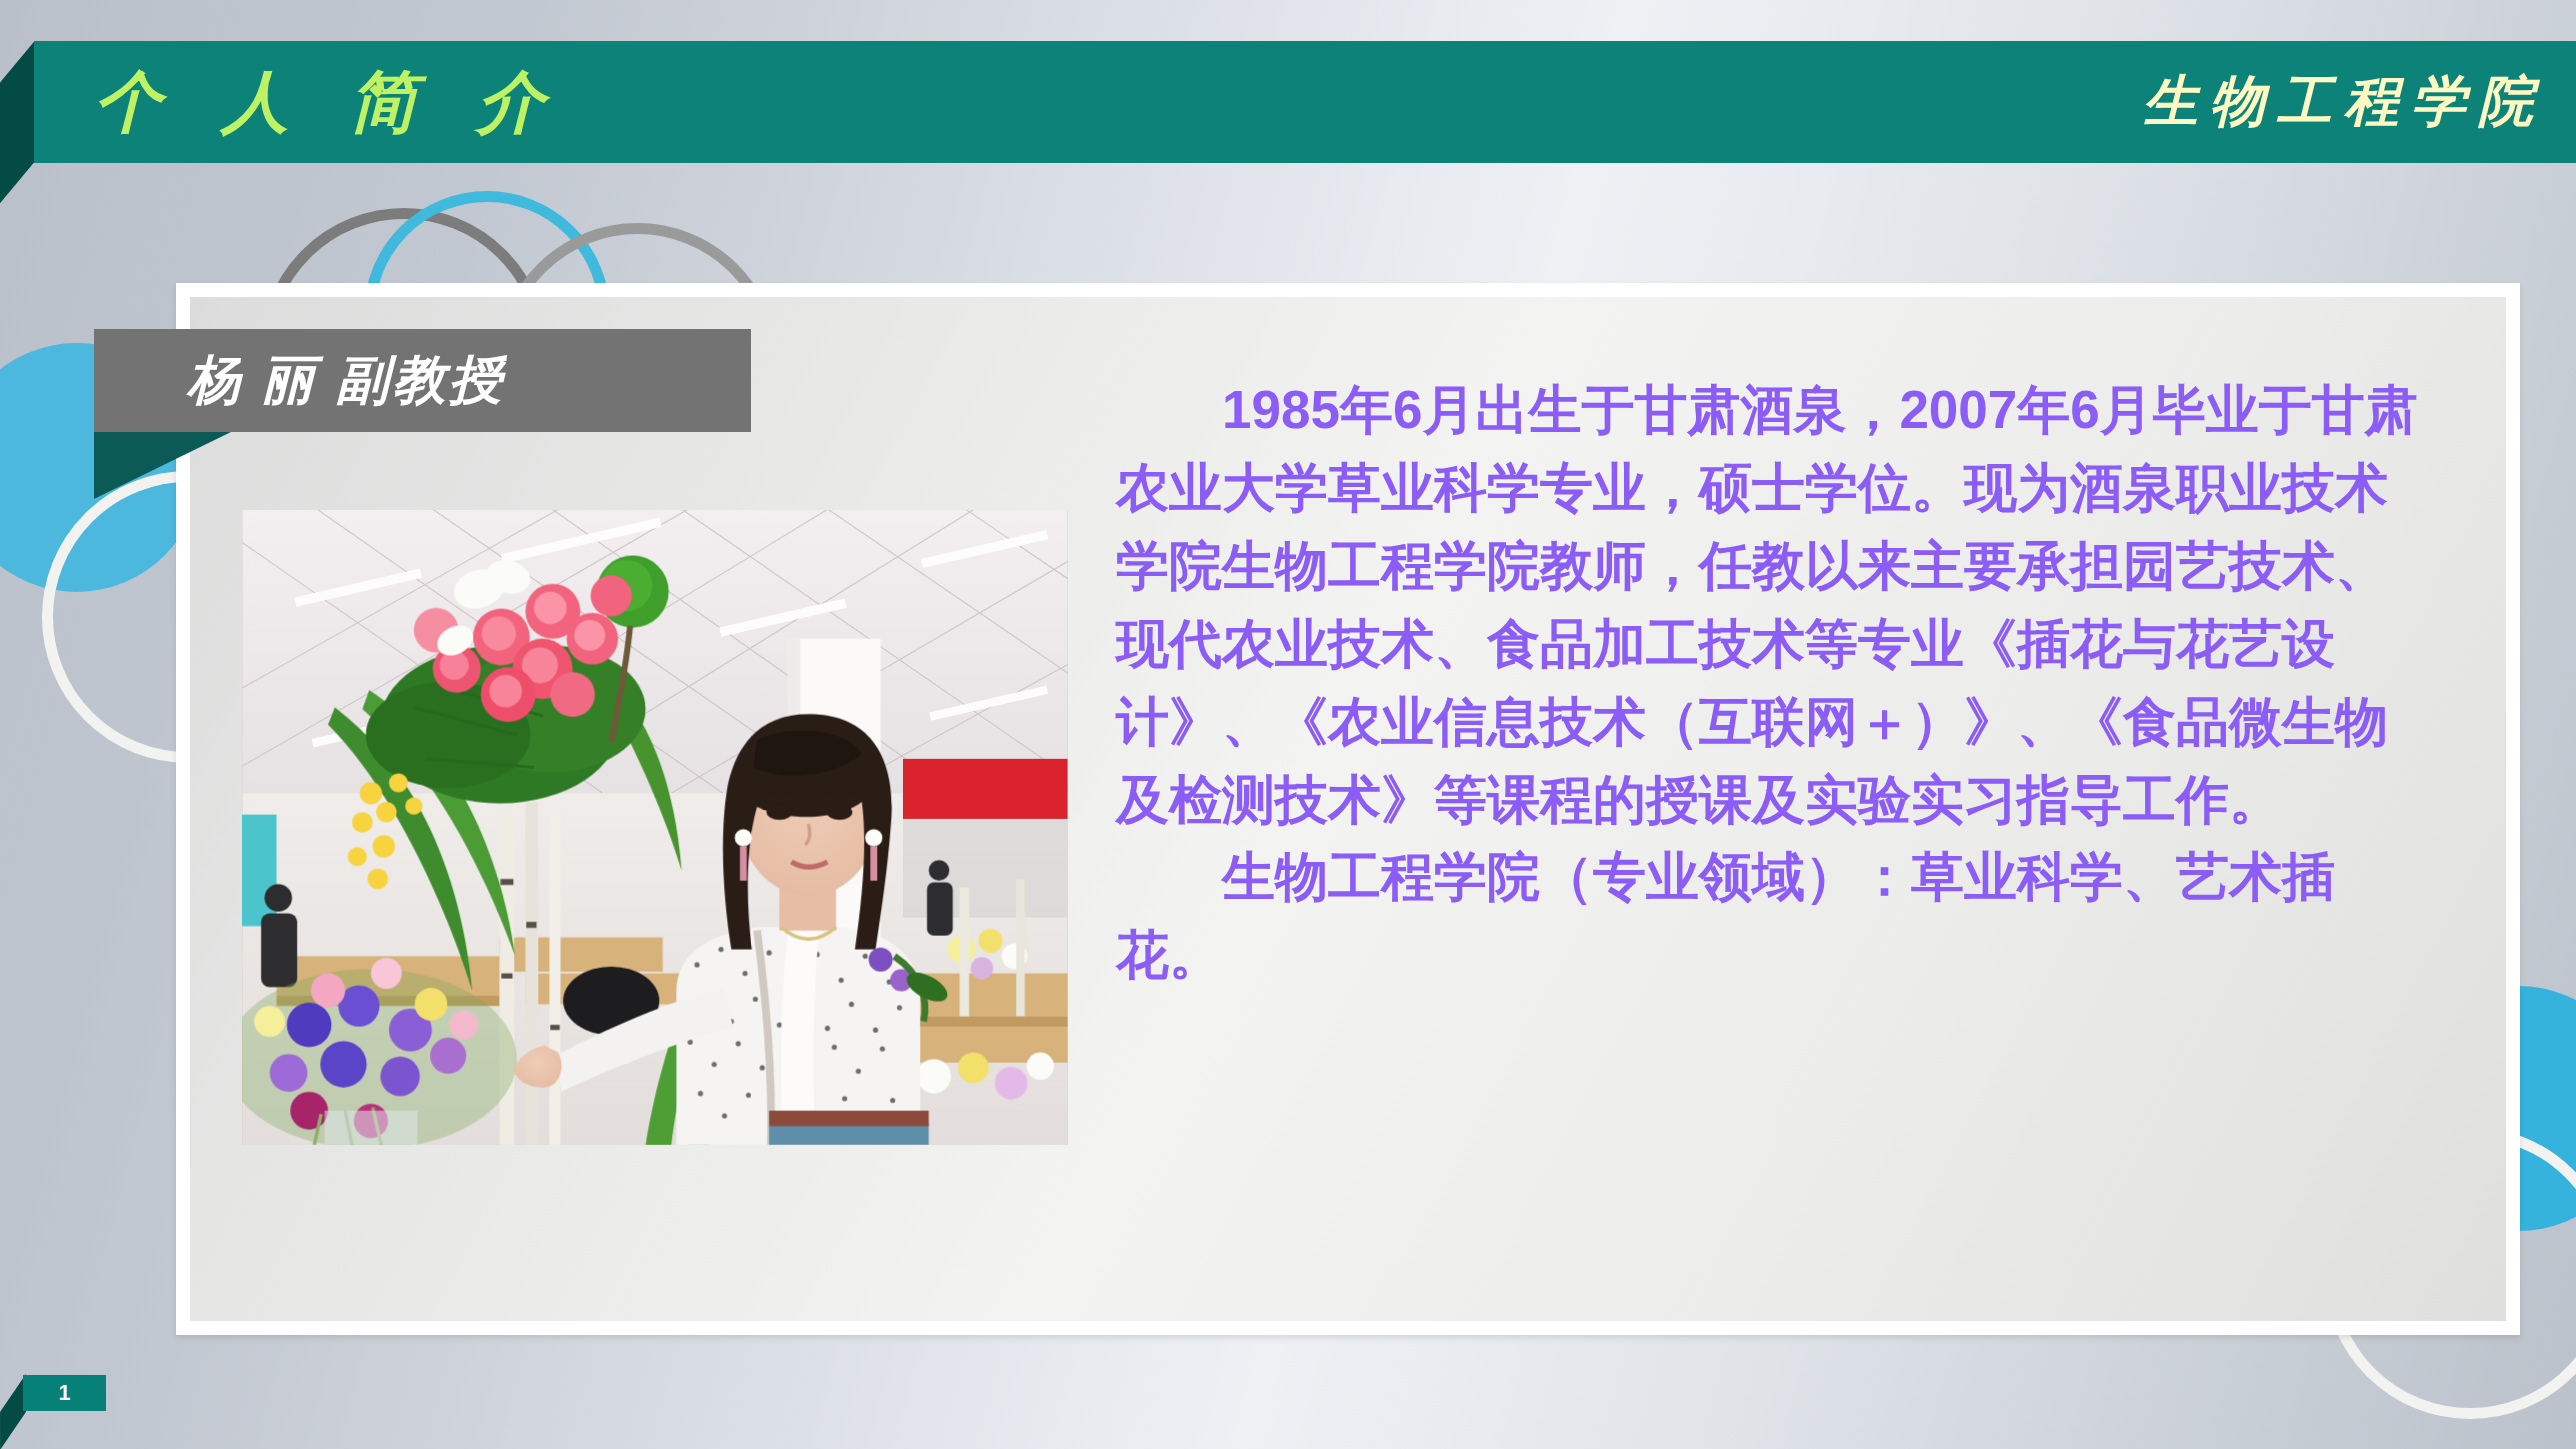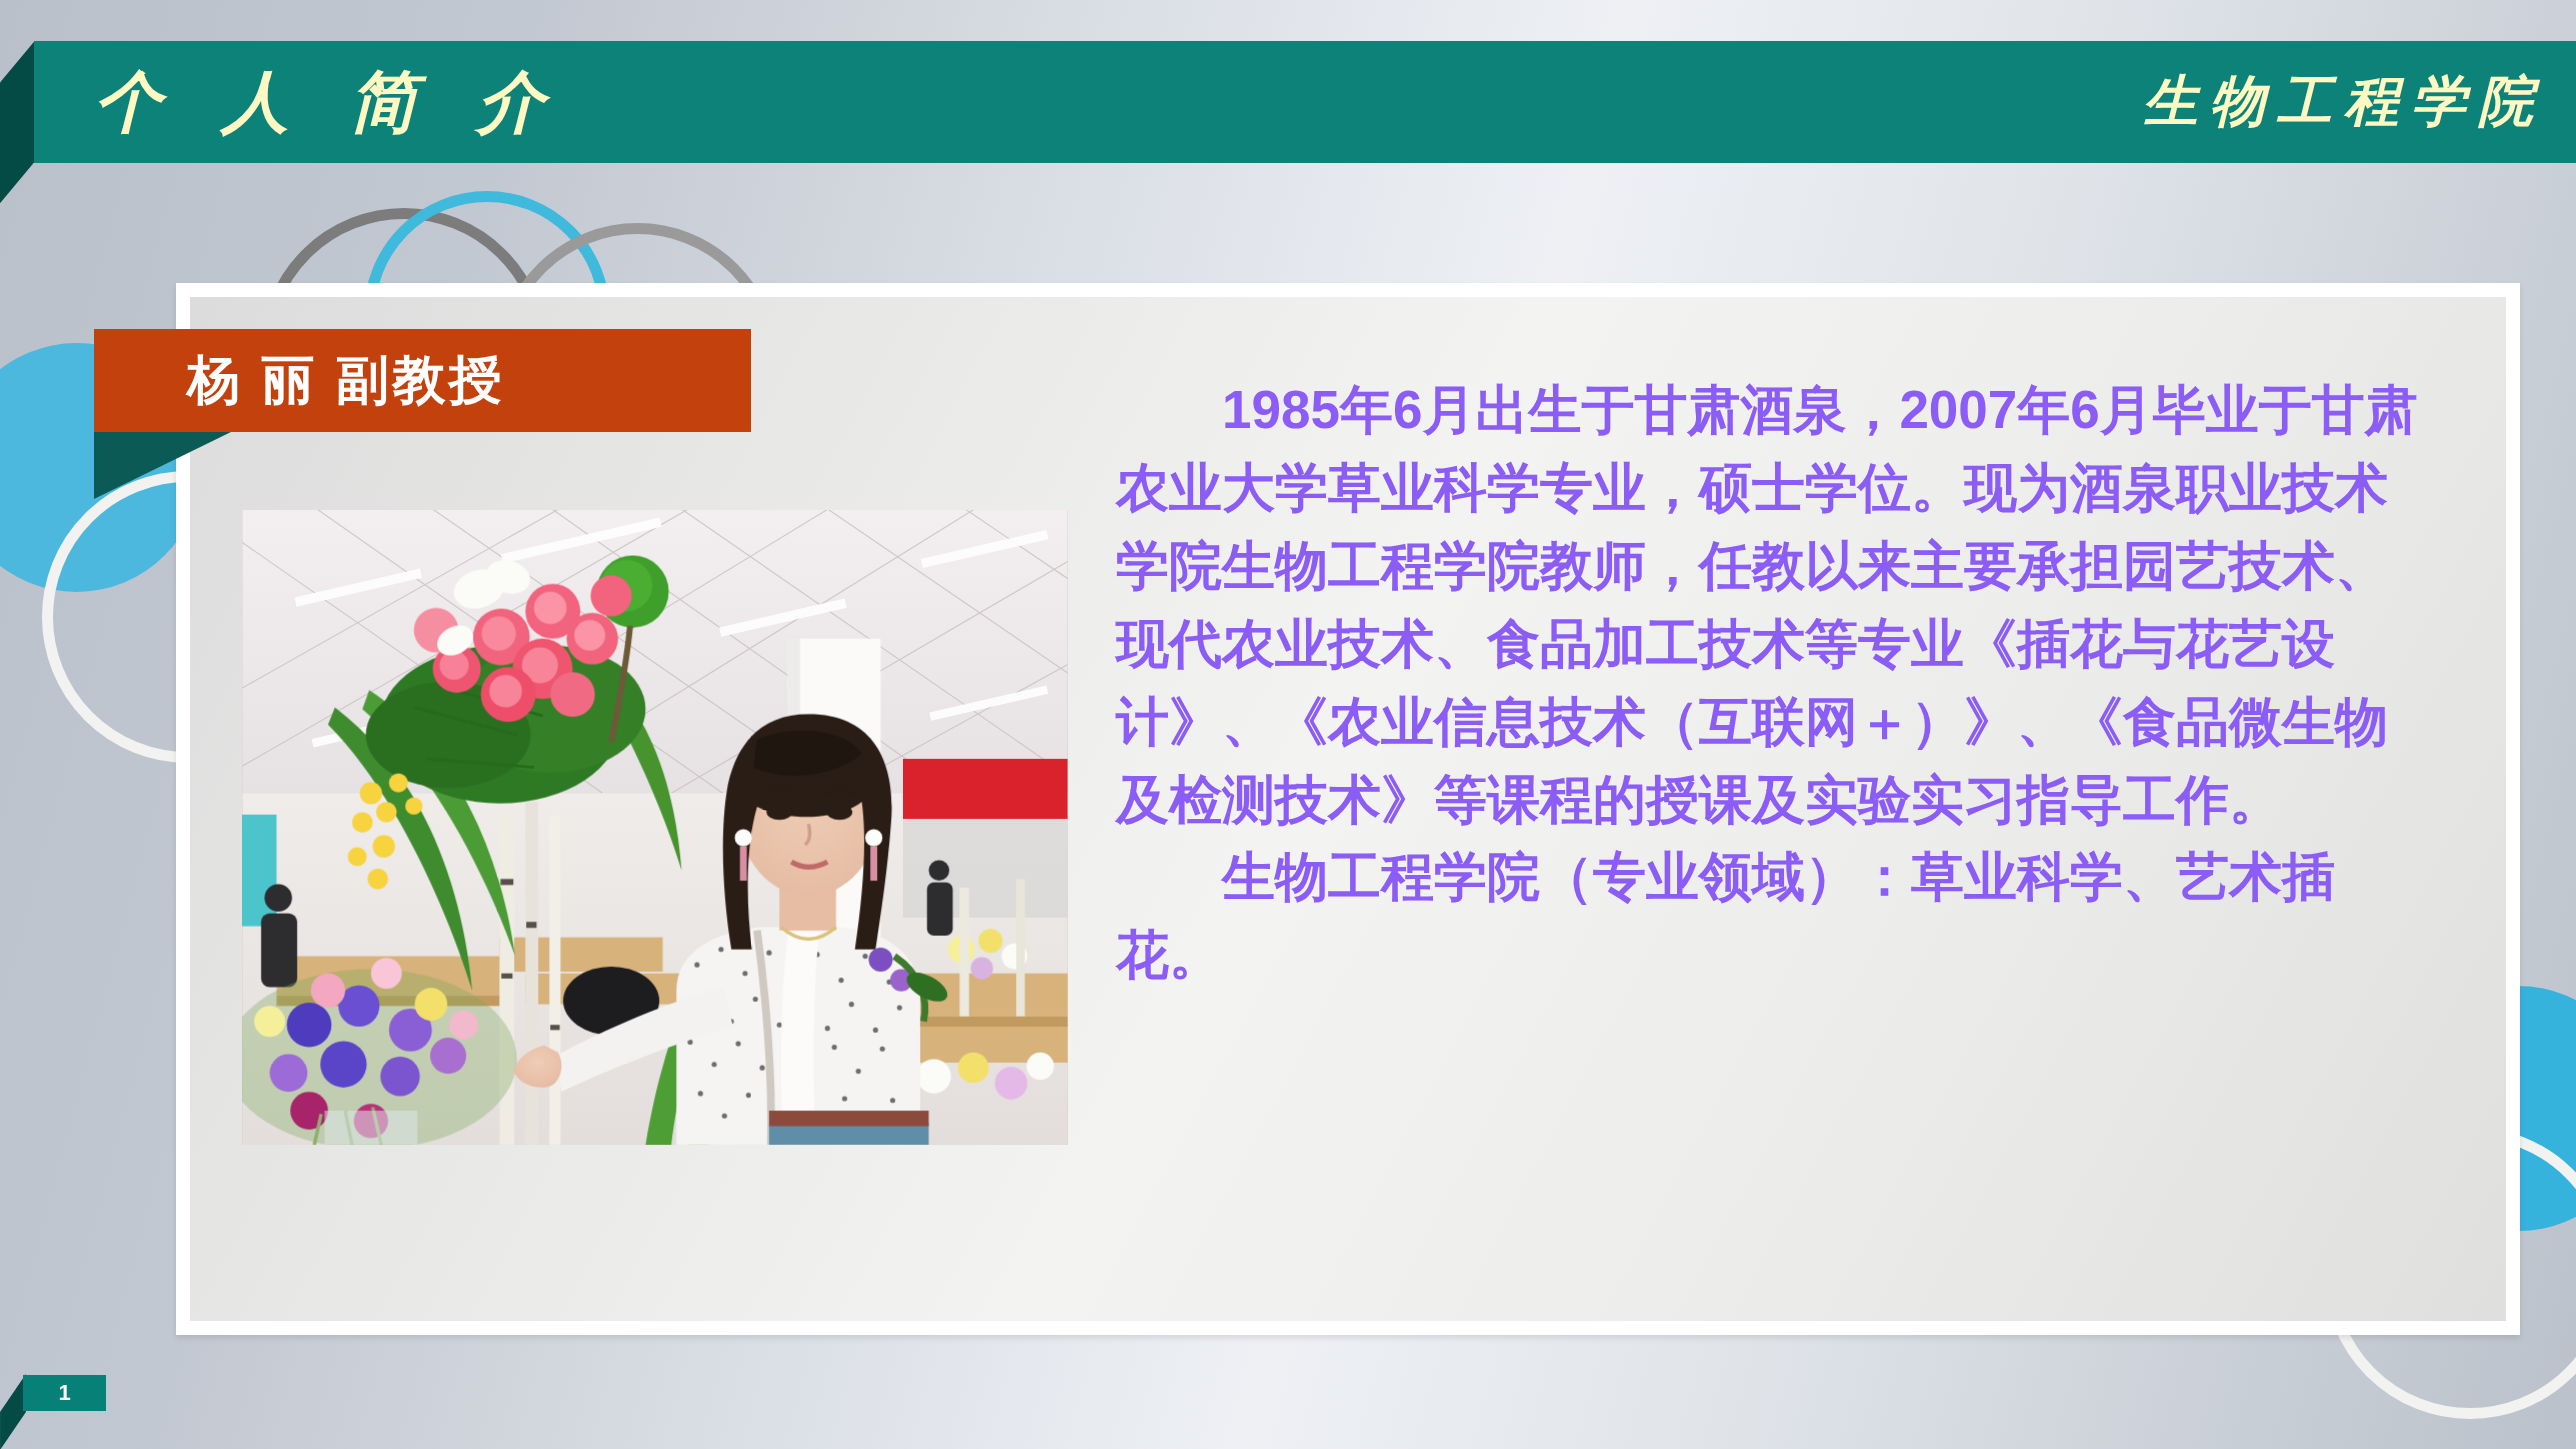--- a/index.html
+++ b/index.html
@@ -26,21 +26,21 @@
   #header-banner {
     position:absolute; left:34px; top:41px; right:0; height:122px;
     background:#0c8279; z-index:6;
   }
   #header-fold {
     position:absolute; left:0; top:41px; width:34px; height:163px; z-index:5;
   }
   #header-fold svg { display:block; }
   #header-title {
     position:absolute; left:60px; top:50%; transform:translateY(-50%);
-    color:#fef9c3; font-size:67px; font-weight:bold;
+    color:#bef264; font-size:67px; font-weight:bold;
     letter-spacing:22px; white-space:nowrap;
     font-family:"Liberation Serif", serif;
     font-style:italic;
   }
   #header-org {
     position:absolute; right:31px; top:50%; transform:translateY(-50%);
     color:#fef9c3; font-size:55px; font-weight:bold;
     letter-spacing:12px; white-space:nowrap;
     font-family:"Liberation Serif", serif;
     font-style:italic;
@@ -54,22 +54,22 @@
   }
   #content-inner {
     width:100%; height:100%;
     background:linear-gradient(118deg,#dcdcdc 0%,#e6e6e5 20%,#f3f3f2 48%,#ececeb 72%,#dfdfde 100%);
     position:relative;
   }
 
   
   #name-badge {
     position:absolute; left:94px; top:329px; width:657px; height:103px;
-    background:#c2410c; z-index:8;
-    display:flex; align-items:center;
+    background:#737373; z-index:8;
+    display:flex; align-items:center;font-style:italic;
   }
   #name-badge-text {
     color:#ffffff; font-size:53px; font-weight:bold;
     letter-spacing:3.4px; margin-left:93px; white-space:nowrap;
   }
   #name-badge-fold { position:absolute; left:94px; top:432px; z-index:7; }
 
   
   #portrait {
     position:absolute; left:242px; top:510px; width:826px; height:635px;

